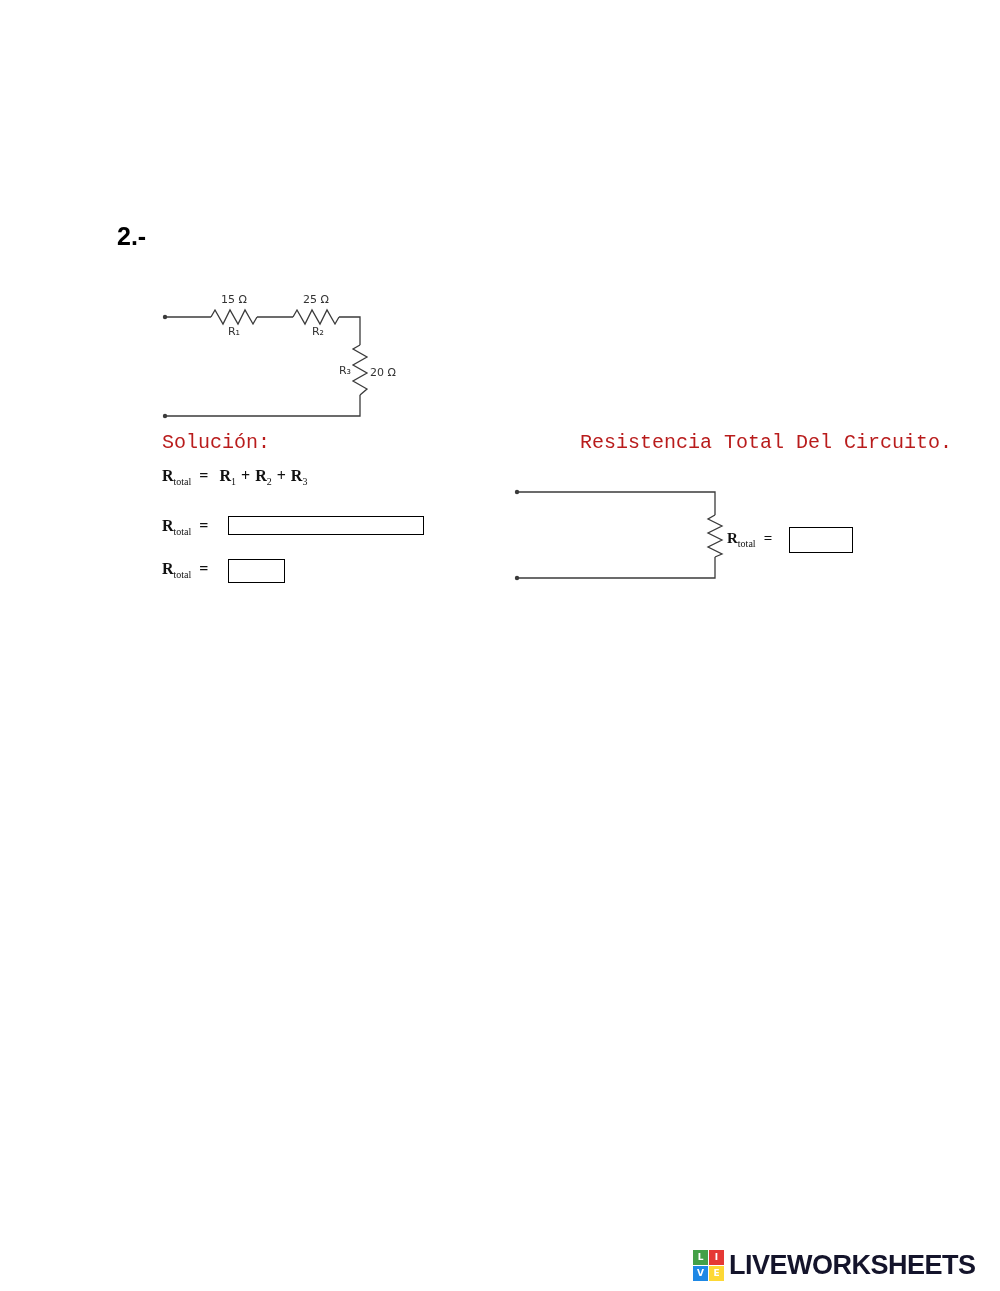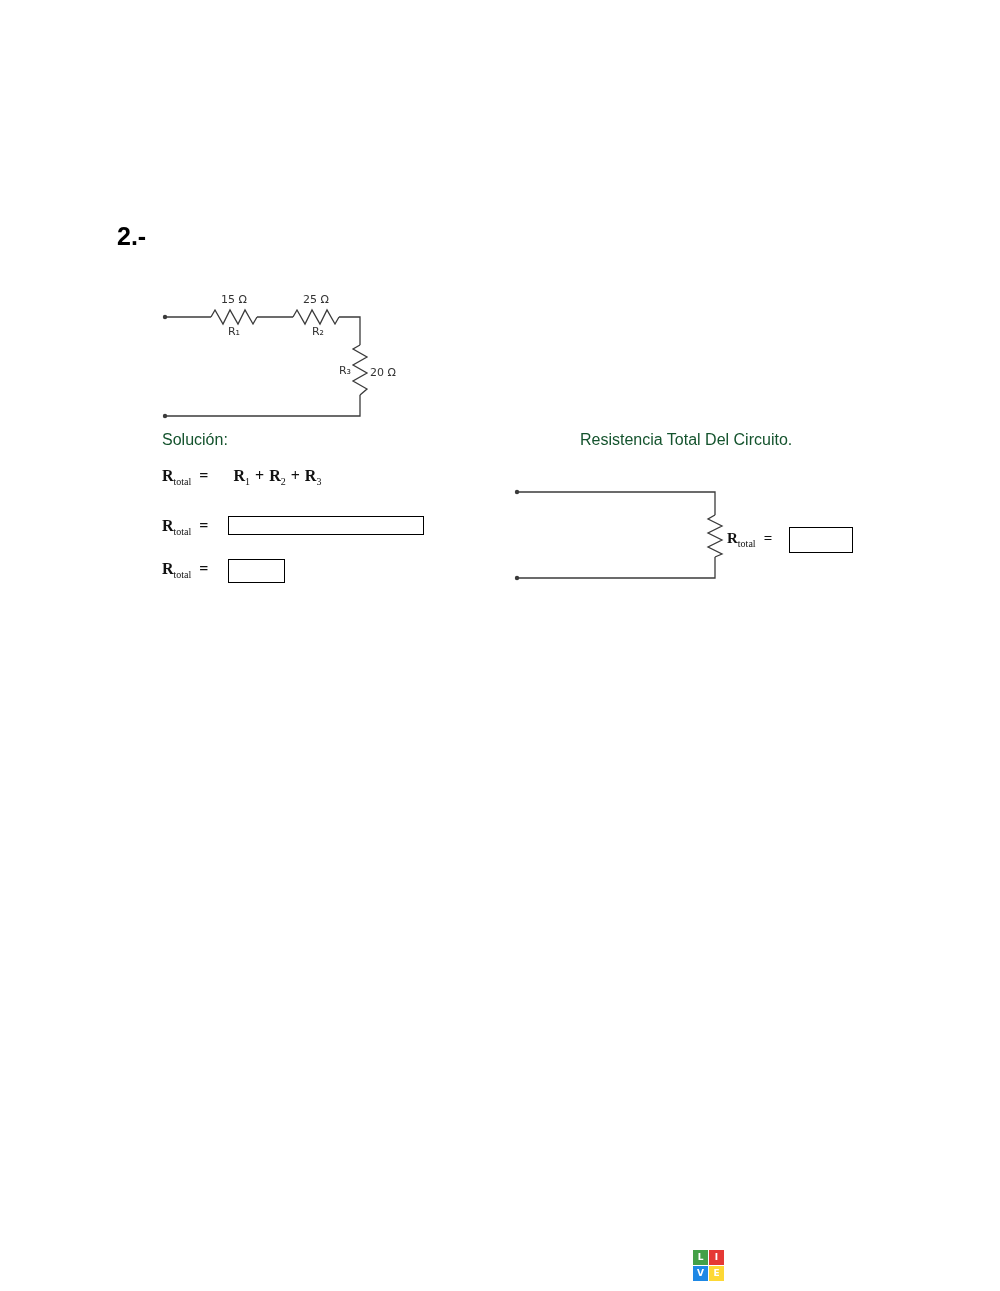--- a/index.html
+++ b/index.html
@@ -7,29 +7,29 @@
   body { font-family:"Liberation Sans", sans-serif; }
   .page { position:relative; width:1000px; height:1291px; background:#ffffff; overflow:hidden; }
   .abs { position:absolute; }
 
   .problem-number { left:117px; top:222px; font-family:"Liberation Sans",sans-serif; font-weight:bold; font-size:25px; color:#000; }
 
   .circuit1 { left:158px; top:285px; }
   .circuit2 { left:505px; top:480px; }
   .clabel { font-family:"DejaVu Sans",sans-serif; font-size:11px; fill:#333; }
 
-  .heading { font-family:Liberation Sans, sans-serif; font-size:16px; color:#14532d; }
+  .heading { font-family:Liberation Mono, monospace; font-size:20px; color:#b91c1c; }
   .solucion { left:162px; top:431px; }
   .total-heading { left:580px; top:431px; }
 
   .rmath { font-family:"Liberation Serif",serif; font-weight:bold; font-size:16px; color:#111; white-space:nowrap; }
   .rmath sub { font-size:10px; font-weight:normal; }
   .formula-line { left:162px; top:467px; }
   .eq { margin-left:8px; }
-  .term { margin-left:25px; }
+  .term { margin-left:11px; }
   .plus { margin-left:5px; }
   .lbl-row2 { left:162px; top:517px; }
   .lbl-row3 { left:162px; top:560px; }
   .lbl-right { left:727px; top:530px; font-size:15px; }
 
   .answer-input { position:absolute; border:1px solid #000; background:#fff; border-radius:0;
                   font-family:"Liberation Serif",serif; font-size:14px; padding:0 3px; outline:none; }
   .input-sum    { left:228px; top:516px; width:196px; height:19px; }
   .input-total  { left:228px; top:559px; width:57px;  height:24px; }
   .input-right  { left:789px; top:527px; width:64px;  height:26px; }
@@ -100,15 +100,16 @@
   </div>
   <input class="answer-input input-right" type="text" value="" style="">
 
   <div class="abs footer">
     <div class="logo-grid">
       <span class="sq" style="background: rgb(67, 160, 71);">L</span>
       <span class="sq" style="background: rgb(229, 57, 53);">I</span>
       <span class="sq" style="background: rgb(30, 136, 229);">V</span>
       <span class="sq" style="background: rgb(253, 216, 53);">E</span>
     </div>
+    <span class="brand" style="color: rgb(20, 20, 43);">LIVEWORKSHEETS</span>
   </div>
 
 </div>
 
 </body></html>

